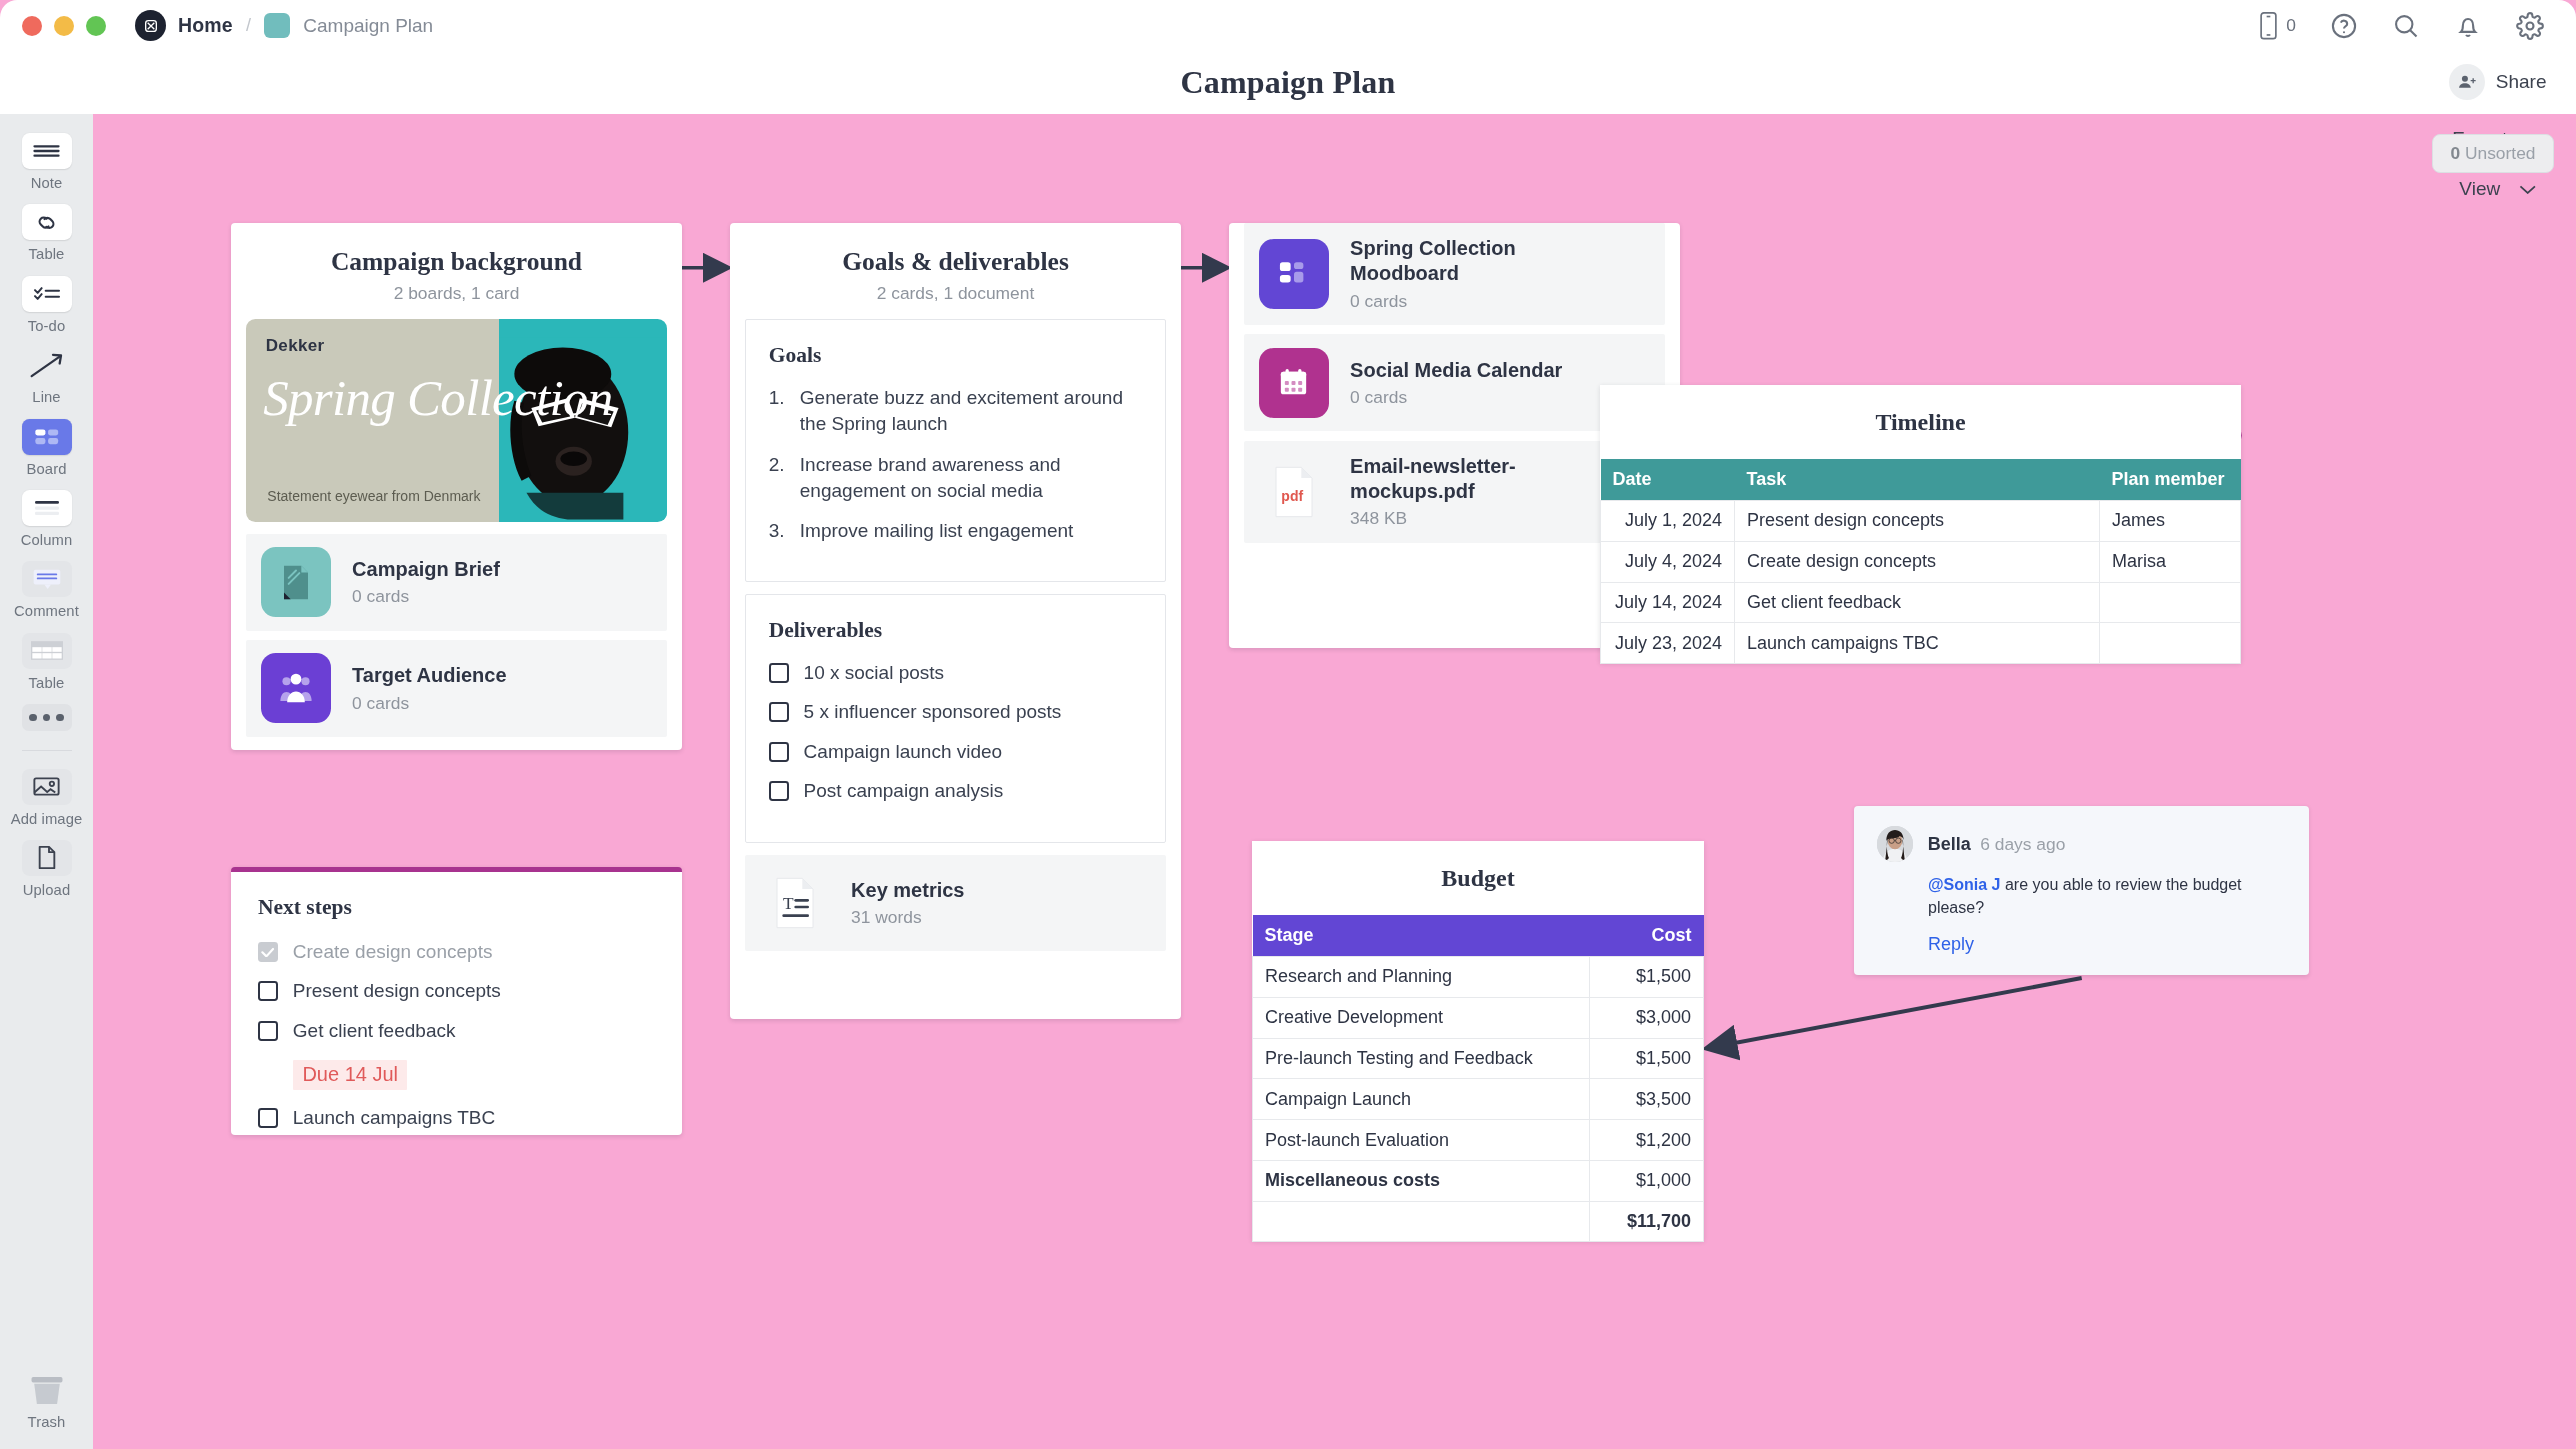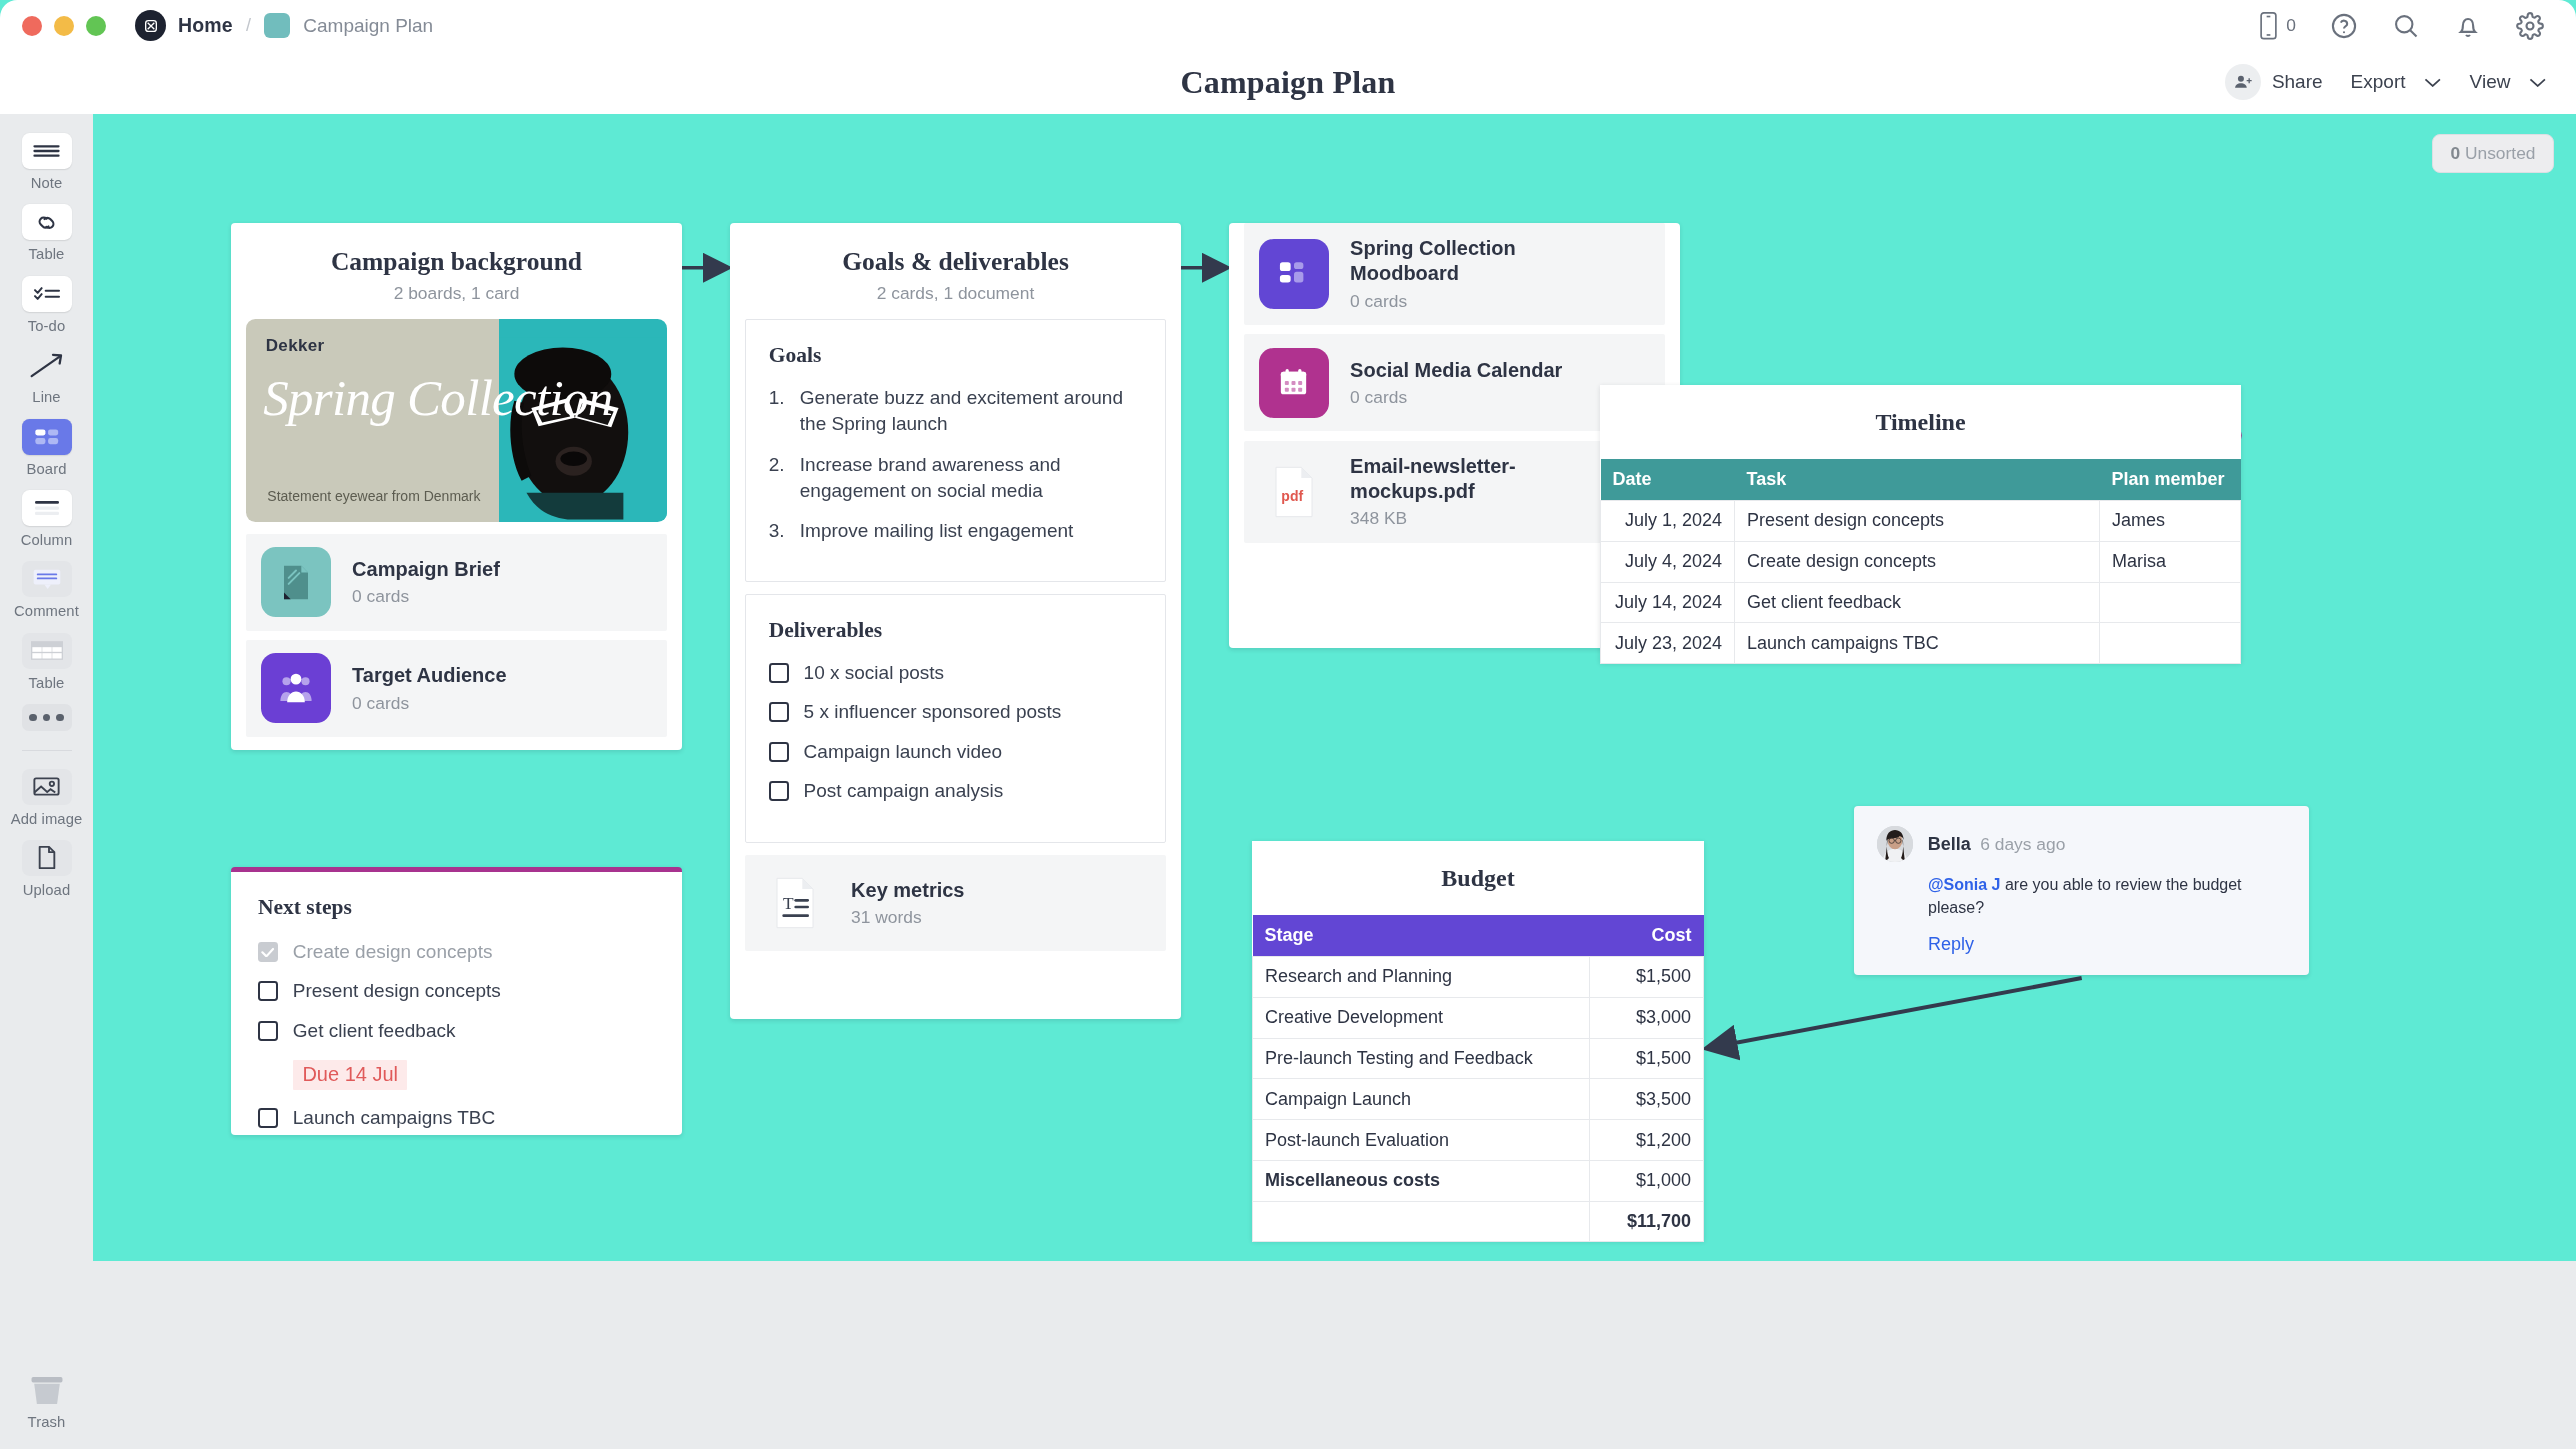--- a/index.html
+++ b/index.html
@@ -2,21 +2,21 @@
 <html style="font-size:10.7px"><head>
 <meta charset="utf-8">
 <style>
   * { box-sizing: border-box; margin: 0; padding: 0; }
   html, body {
     width: 2576px; height: 1449px;
     font-family: "Liberation Sans", sans-serif;
     background: #e9ebed;
     overflow: hidden;
   }
-  #root { position: relative; width: 2576px; height: 1261px; background: #5eead4; }
+  #root { position: relative; width: 2576px; height: 1449px; background: #f9a8d4; }
 
   
   .topbar {
     position: absolute; left: 0; top: 0; width: 2576px; height: 51px;
     background: #ffffff; display: flex; align-items: center;
     border-top-left-radius: 17.4px; border-top-right-radius: 17.4px;
   }
   .lights { display: flex; gap: 12px; margin-left: 21.5px; }
   .light { width: 20px; height: 20px; border-radius: 50%; }
   .l-red { background: #ef6a5d; } .l-yel { background: #f3bb47; } .l-grn { background: #62c554; }
@@ -34,21 +34,21 @@
   .badge-num { font-size: 17.4px; color: #6a717d; margin-left: 6.7px; }
 
   
   .secondbar { position: absolute; left: 0; top: 51px; width: 2576px; height: 63px; background: #fff; }
   .page-title {
     position: absolute; left: 0; top: 51px; width: 2576px; height: 63px;
     display: flex; align-items: center; justify-content: center;
     font-family: "Liberation Serif", serif; font-weight: 700;
     font-size: 32px; color: #2e3444; letter-spacing: 0.2px;
   }
-  .actions { position: absolute; right: 29.5px; top: 64px; display: flex; align-items: center; gap: 28px; }
+  .actions { position: absolute; right: 29.5px; top: 64px; display: flex; align-items: center; gap: 28px; flex-direction: column; }
   .share-wrap { display: flex; align-items: center; gap: 10.7px; }
   .share-circle {
     width: 36px; height: 36px; border-radius: 50%; background: #eceef0;
     display: flex; align-items: center; justify-content: center;
   }
   .act-label { font-size: 19px; color: #3c424f; }
   .caret { margin-left: 8px; }
 
   
   .toolbar {

